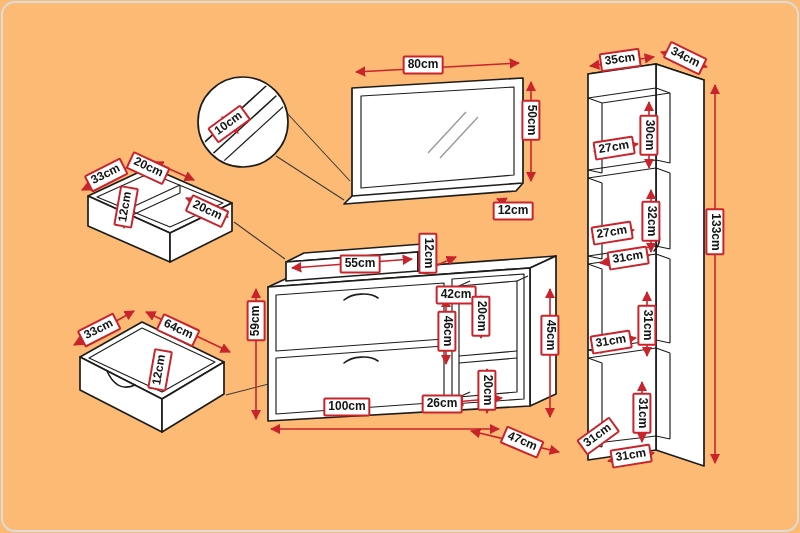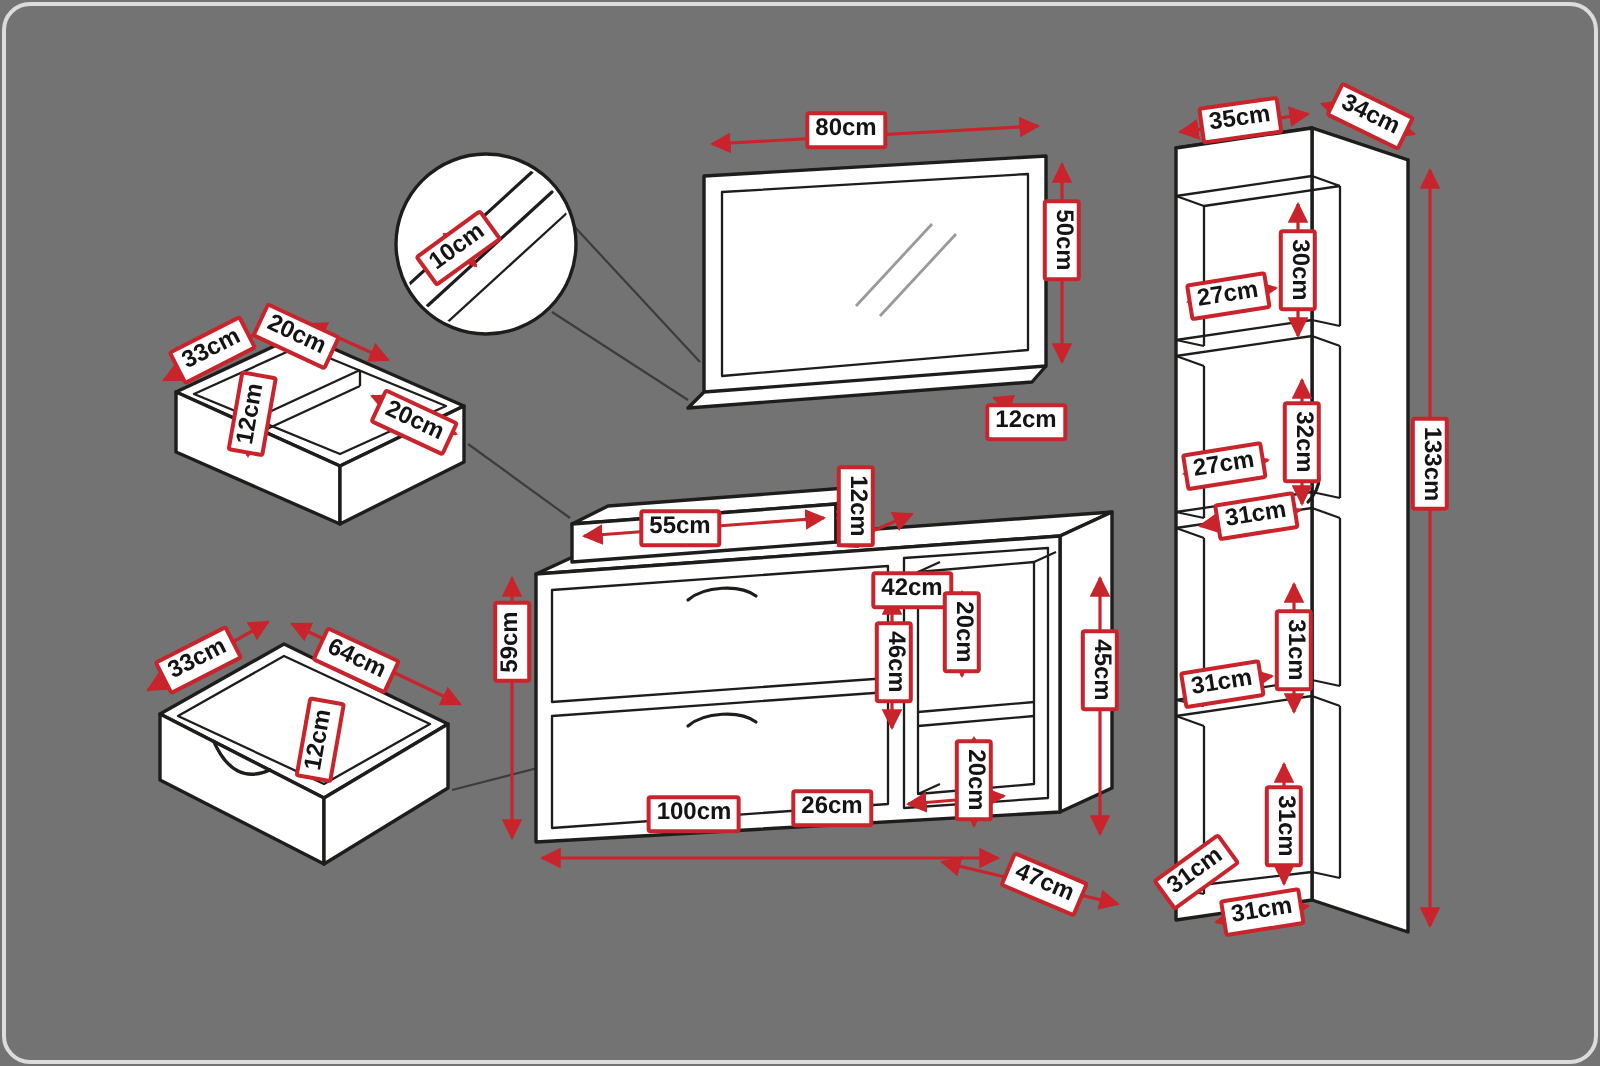--- a/index.html
+++ b/index.html
@@ -1,17 +1,17 @@
 <!DOCTYPE html>
 <html><head>
 <meta charset="utf-8">
 <style>
   *{box-sizing:border-box}
   html,body{margin:0;padding:0;background:#fff}
-  #canvas{position:relative;width:800px;height:533px;background:#737373;overflow:hidden;
+  #canvas{position:relative;width:800px;height:533px;background:#fdba74;overflow:hidden;
           font-family:"Liberation Sans",sans-serif}
   #frame{position:absolute;inset:1px;border:2px solid #dcdcdc;border-radius:14px;pointer-events:none}
   svg{position:absolute;left:0;top:0}
   .dim{position:absolute;z-index:3;background:#fff;border:2px solid #c9242b;border-radius:2px;
        color:#141414;font-weight:700;font-size:12px;line-height:1.15;padding:0 3px 1px;
        white-space:nowrap;transform:translate(-50%,-50%) rotate(var(--r,0deg))}
   .dim-line{stroke:#c9242b;stroke-width:1.6;marker-start:url(#ar);marker-end:url(#ar)}
   .face{stroke:#1d1d1b;fill:#ffffff;stroke-width:1.7;stroke-linejoin:round}
   .black{stroke:#1d1d1b;fill:none;stroke-width:1.6;stroke-linejoin:round;stroke-linecap:round}
   .thin{stroke:#1d1d1b;fill:none;stroke-width:1.15;stroke-linejoin:round}
@@ -161,27 +161,27 @@
 
   <div class="dim" style="left:106px;top:175px;--r:-27deg">33cm</div>
   <div class="dim" style="left:148px;top:168px;--r:25deg">20cm</div>
   <div class="dim" style="left:126px;top:207px;--r:-80deg">12cm</div>
   <div class="dim" style="left:207px;top:211px;--r:25deg">20cm</div>
 
   <div class="dim" style="left:99px;top:330px;--r:-27deg">33cm</div>
   <div class="dim" style="left:178px;top:330px;--r:25deg">64cm</div>
   <div class="dim" style="left:160px;top:370px;--r:-80deg">12cm</div>
 
-  <div class="dim" style="left:340px;top:264px">55cm</div>
+  <div class="dim" style="left:360px;top:264px">55cm</div>
   <div class="dim" style="left:428px;top:253px;--r:90deg">12cm</div>
   <div class="dim" style="left:456px;top:295px">42cm</div>
   <div class="dim" style="left:256px;top:321px;--r:-90deg">59cm</div>
   <div class="dim" style="left:447px;top:331px;--r:90deg">46cm</div>
   <div class="dim" style="left:481px;top:316px;--r:90deg">20cm</div>
-  <div class="dim" style="left:416px;top:404px">26cm</div>
+  <div class="dim" style="left:442px;top:404px">26cm</div>
   <div class="dim" style="left:487px;top:390px;--r:90deg">20cm</div>
   <div class="dim" style="left:550px;top:335px;--r:90deg">45cm</div>
   <div class="dim" style="left:347px;top:407px">100cm</div>
   <div class="dim" style="left:522px;top:442px;--r:23deg">47cm</div>
 
   <div class="dim" style="left:620px;top:60px;--r:-8deg">35cm</div>
   <div class="dim" style="left:685px;top:58px;--r:26deg">34cm</div>
   <div class="dim" style="left:649px;top:135px;--r:90deg">30cm</div>
   <div class="dim" style="left:614px;top:148px;--r:-9deg">27cm</div>
   <div class="dim" style="left:651px;top:221px;--r:90deg">32cm</div>

